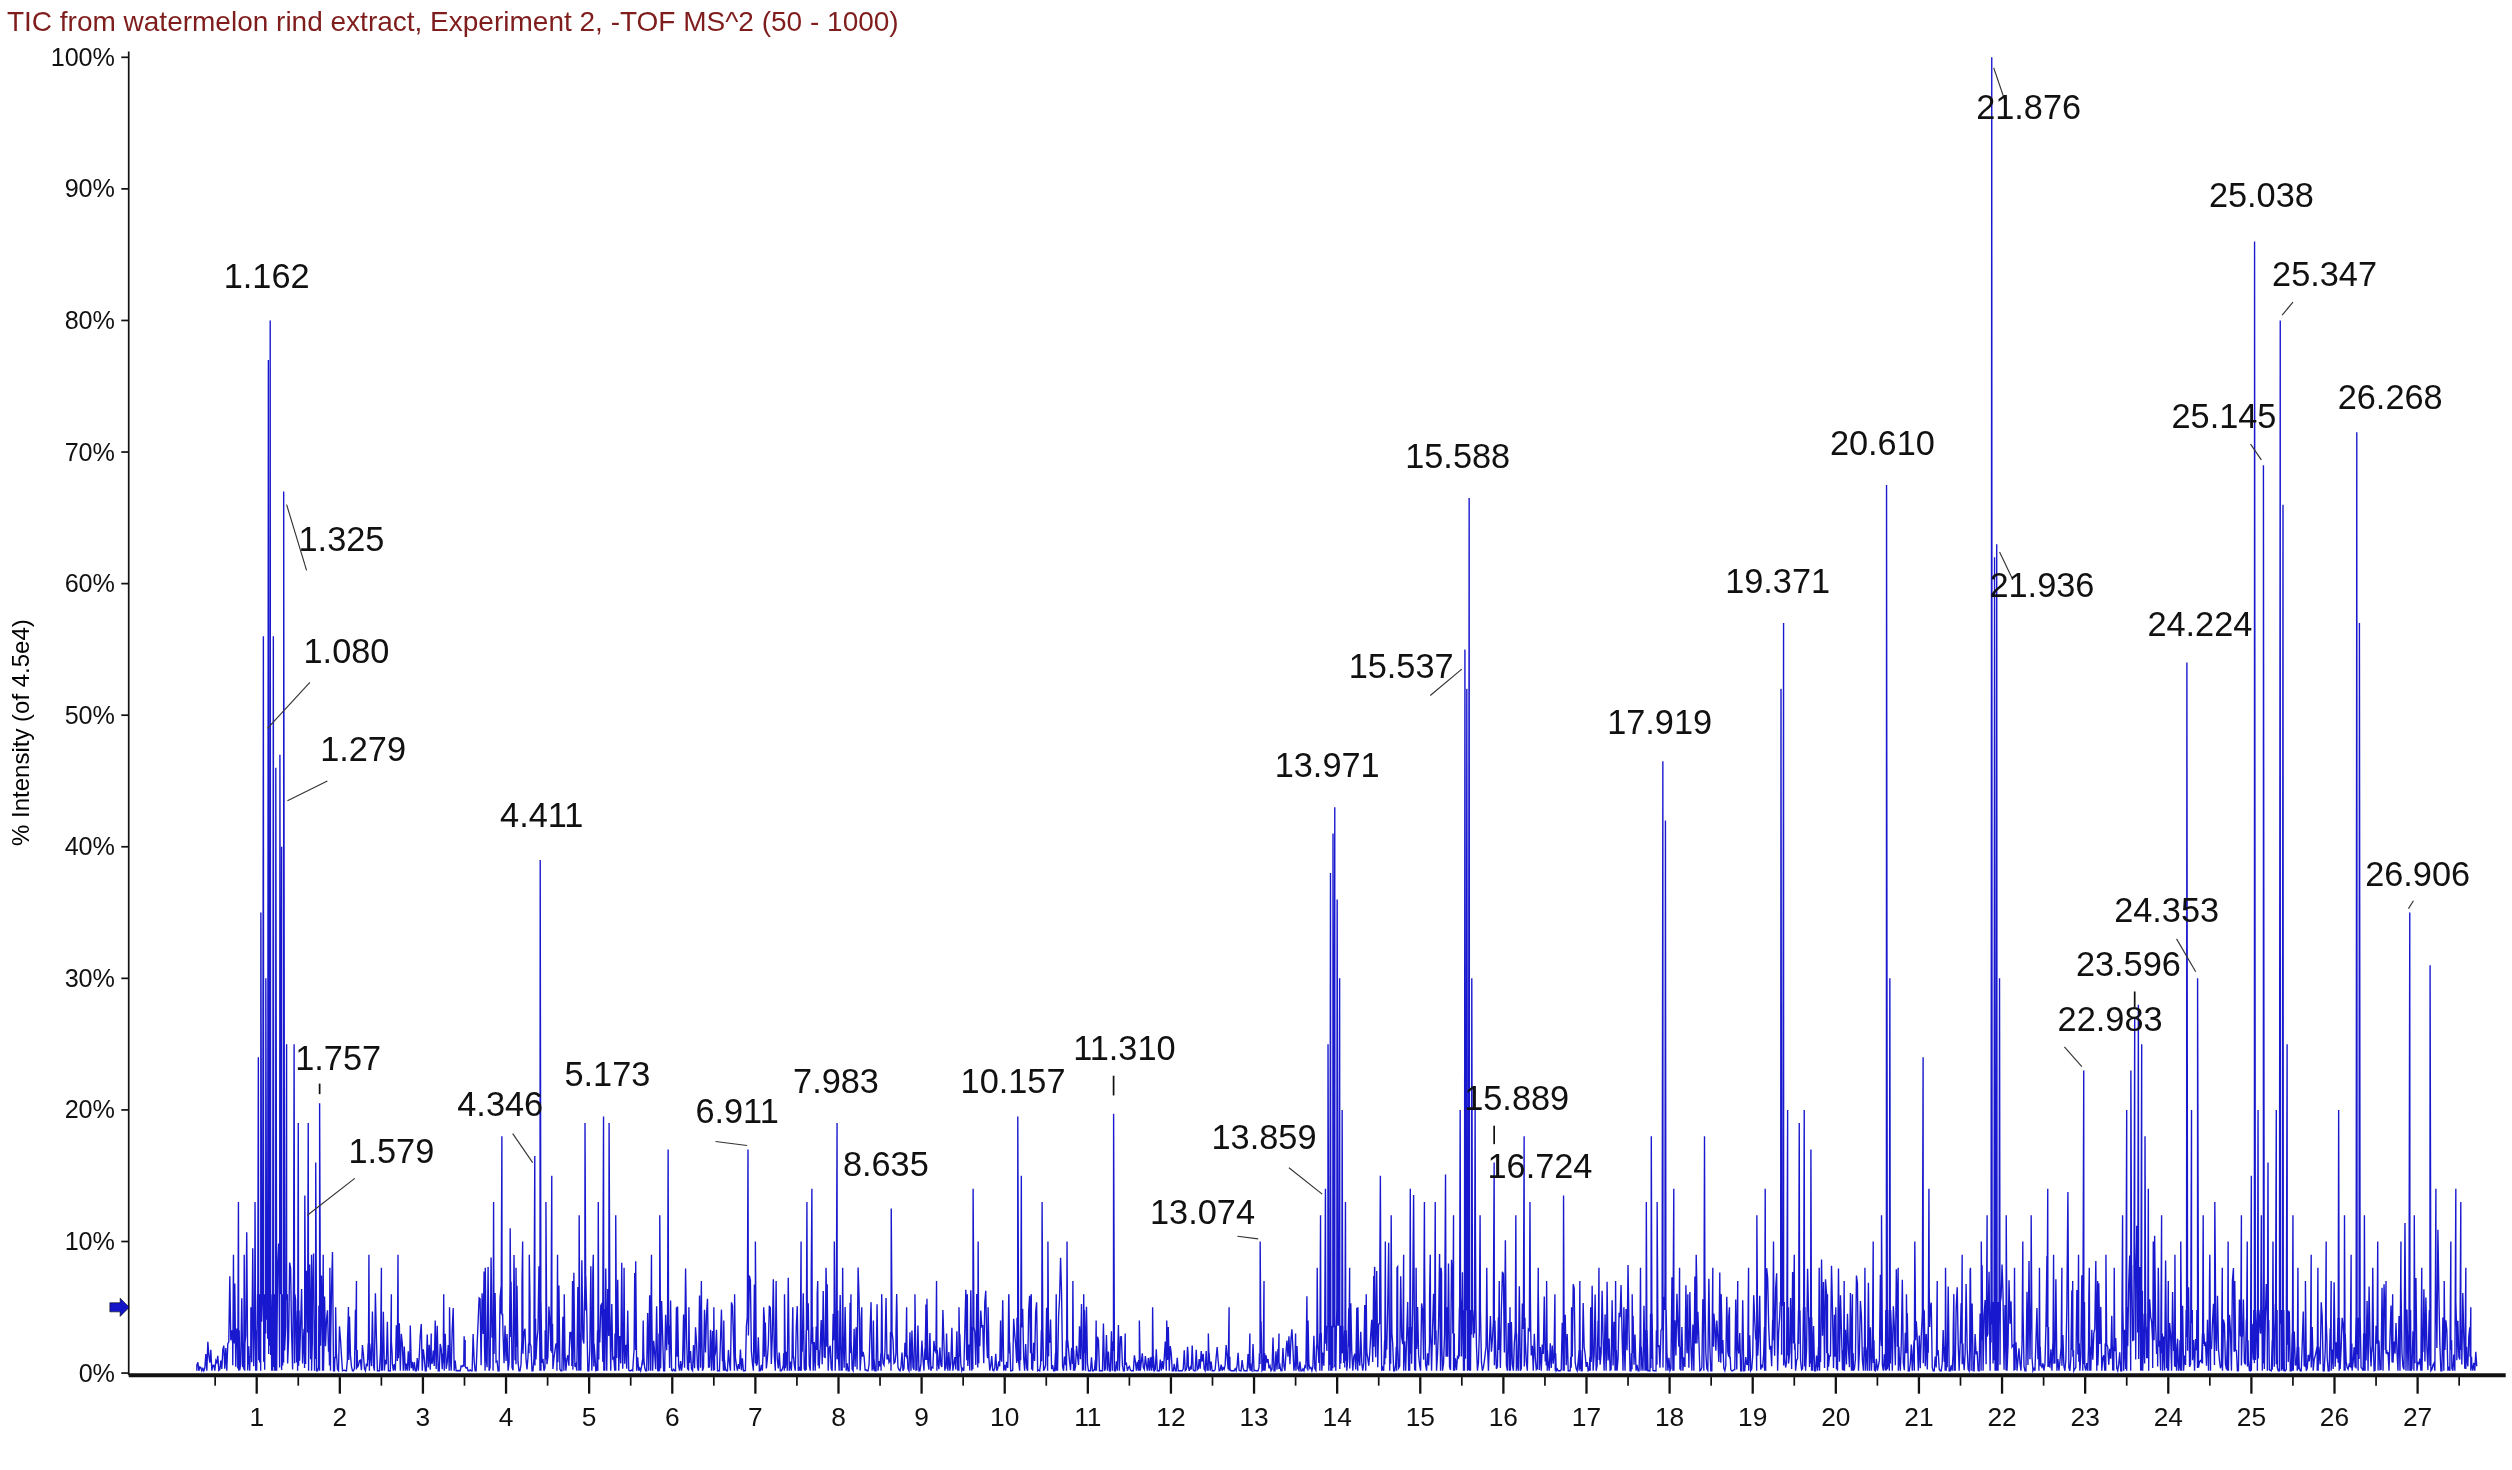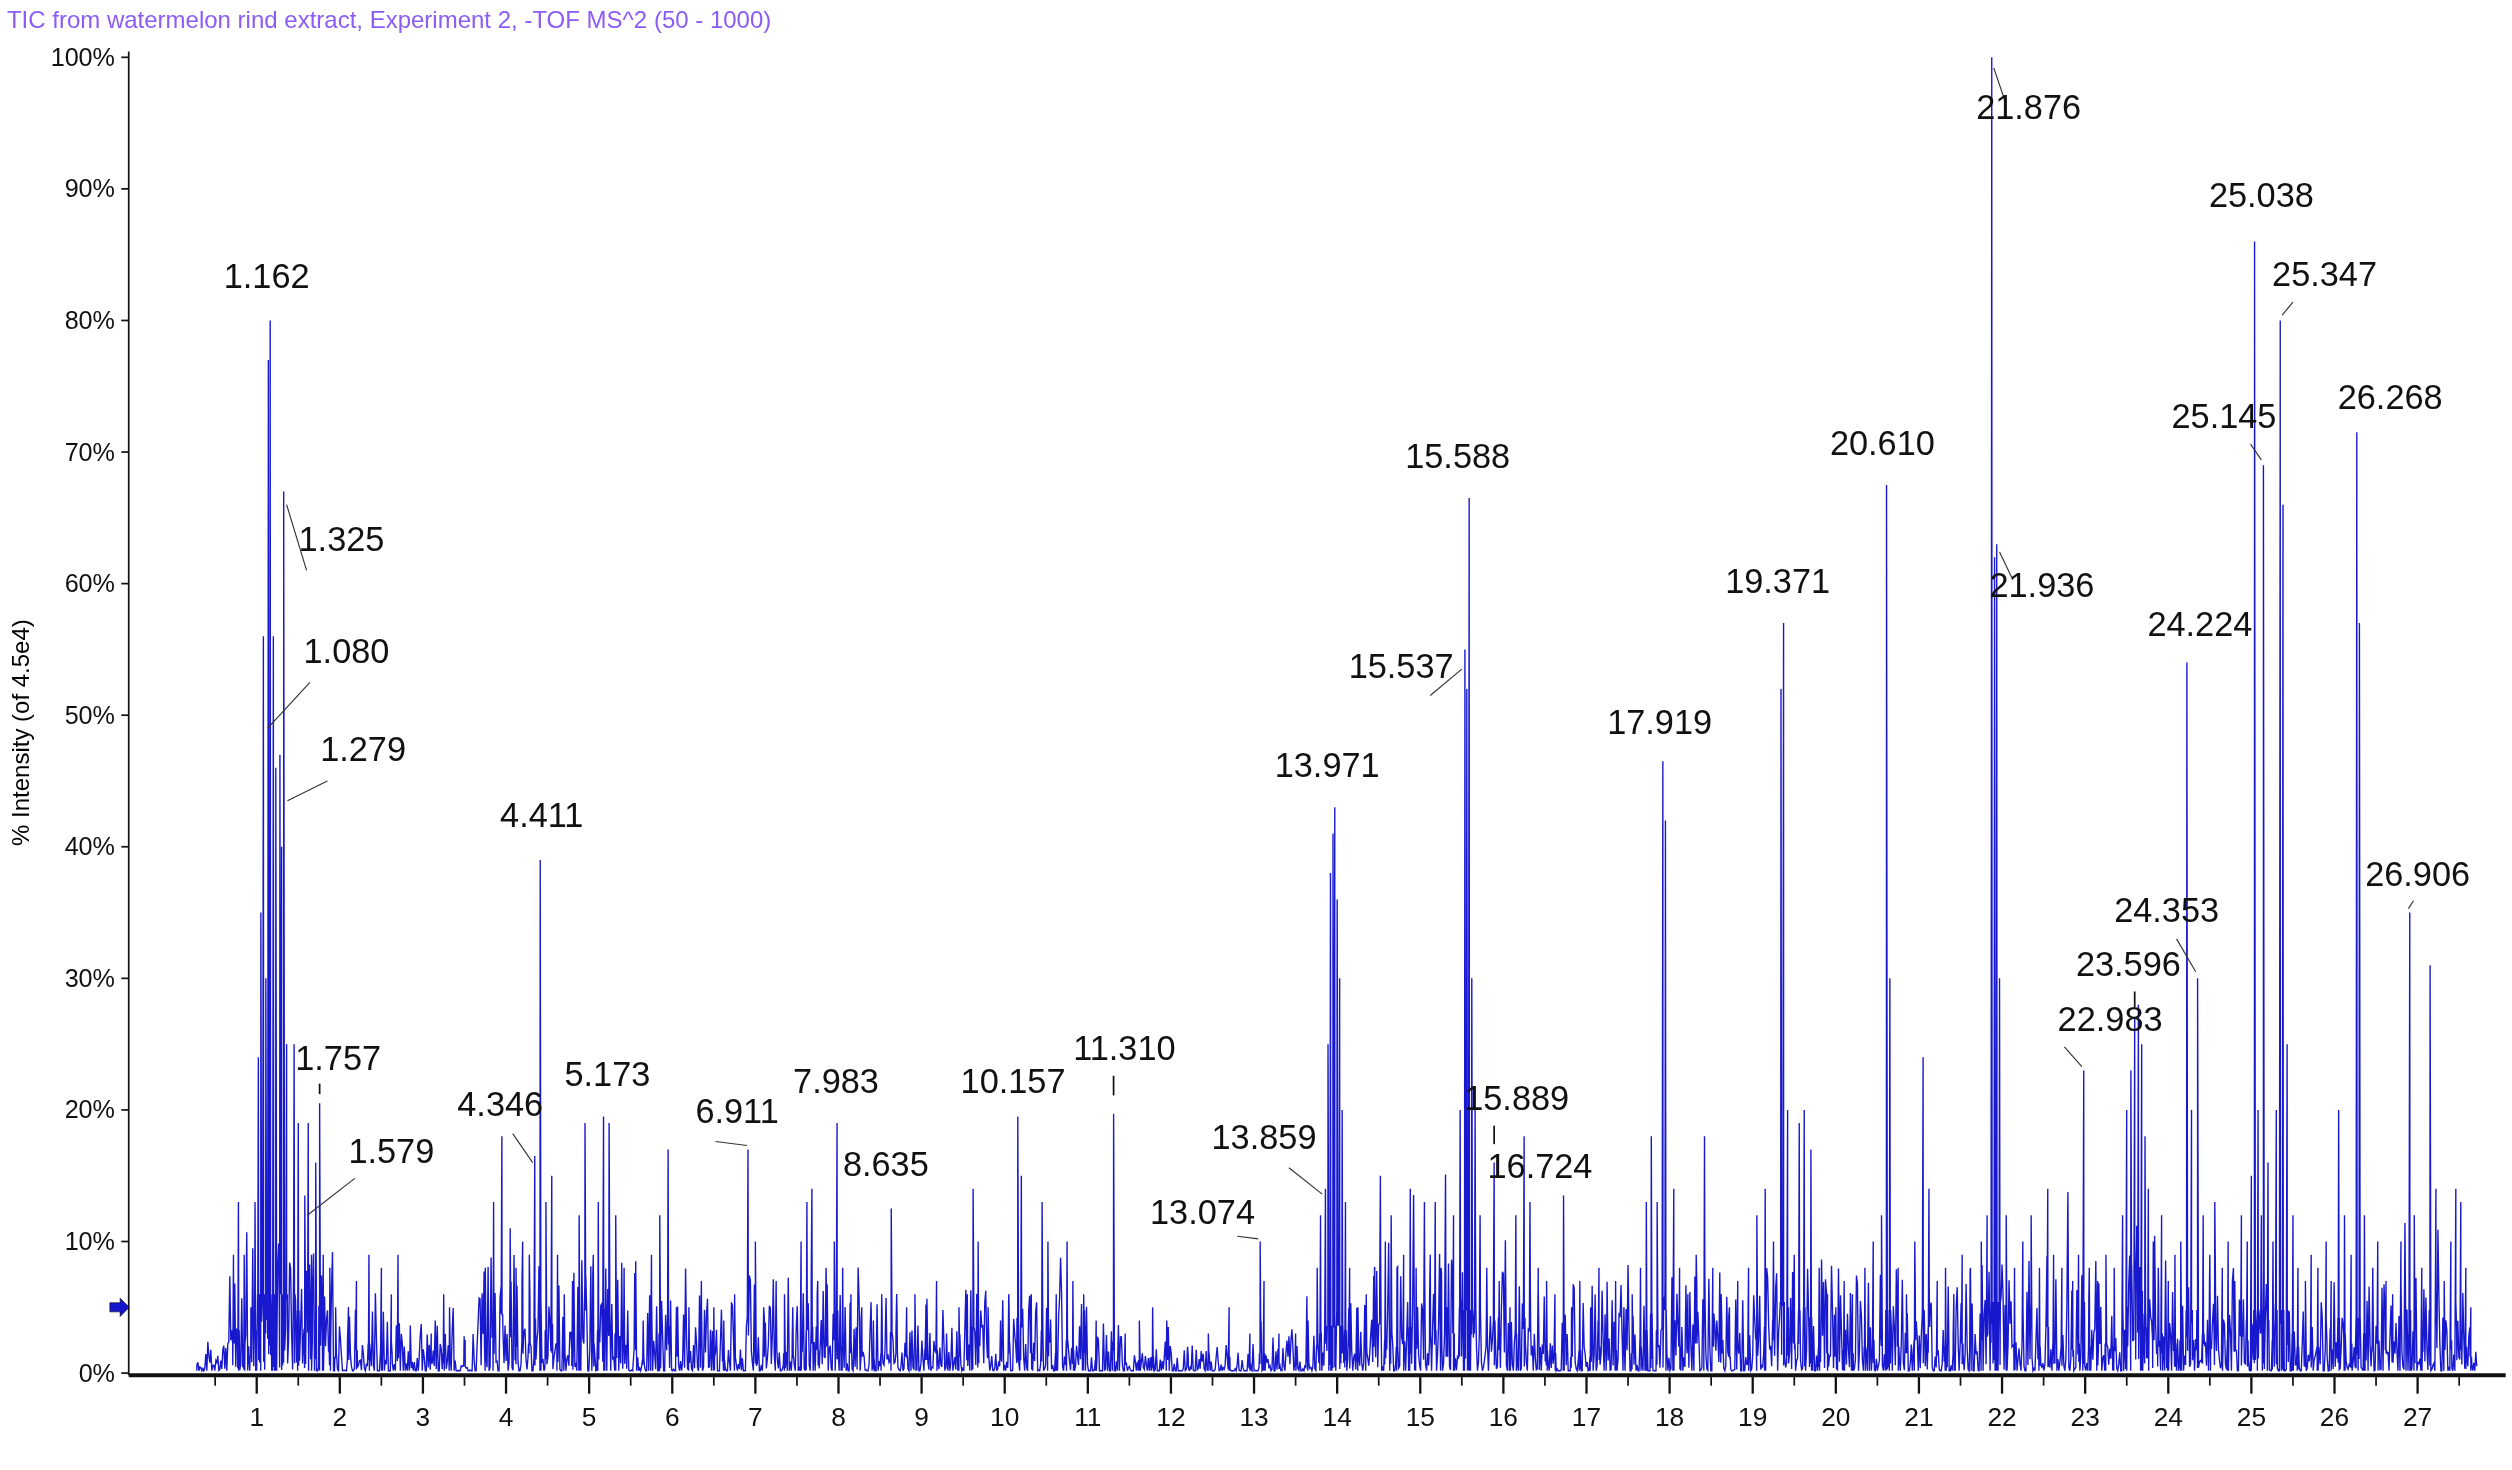--- a/index.html
+++ b/index.html
@@ -1,18 +1,18 @@
 <!DOCTYPE html>
 <html style="font-size:9.2px"><head>
 <meta charset="utf-8">
 <style>
   html,body{margin:0;padding:0;background:#ffffff;}
   body{width:2512px;height:1471px;position:relative;overflow:hidden;
        font-family:"Liberation Sans", sans-serif;color:#111;}
-  .title{position:absolute;left:6.9px;top:5.7px;font-size:24px;color:#8b5cf6;white-space:nowrap;}
+  .title{position:absolute;left:6.9px;top:5.7px;font-size:28px;color:#7f1d1d;white-space:nowrap;}
   .ylabel{position:absolute;left:6.9px;top:846px;font-size:24px;color:#000;
           transform-origin:0 0;transform:rotate(-90deg);white-space:nowrap;}
   .xlabel{position:absolute;left:1317px;top:1428px;font-size:16px;color:#ec4899;
           transform:translateX(-50%);white-space:nowrap;margin-top:42px;}
   #plot{position:absolute;left:0;top:0;}
 </style>
 </head>
 <body>
 
 <div class="page">

